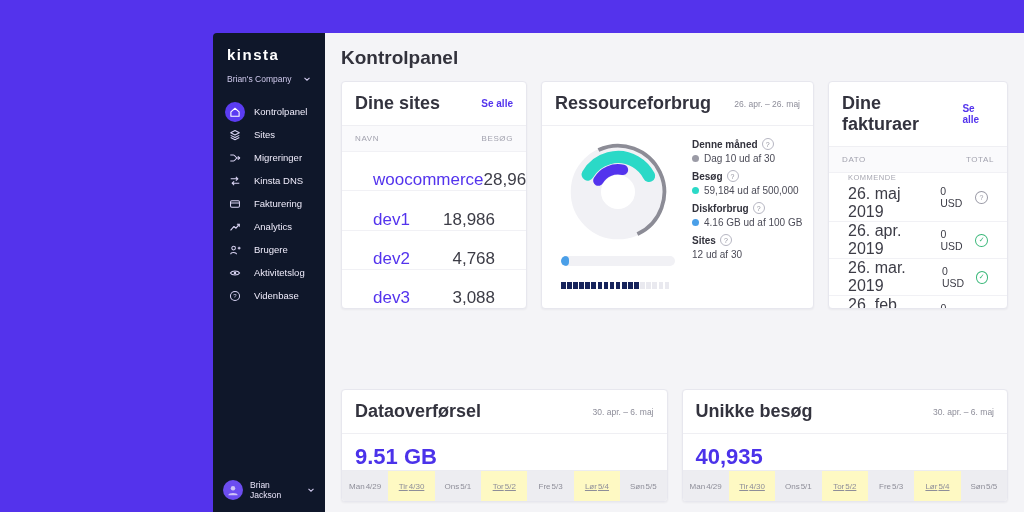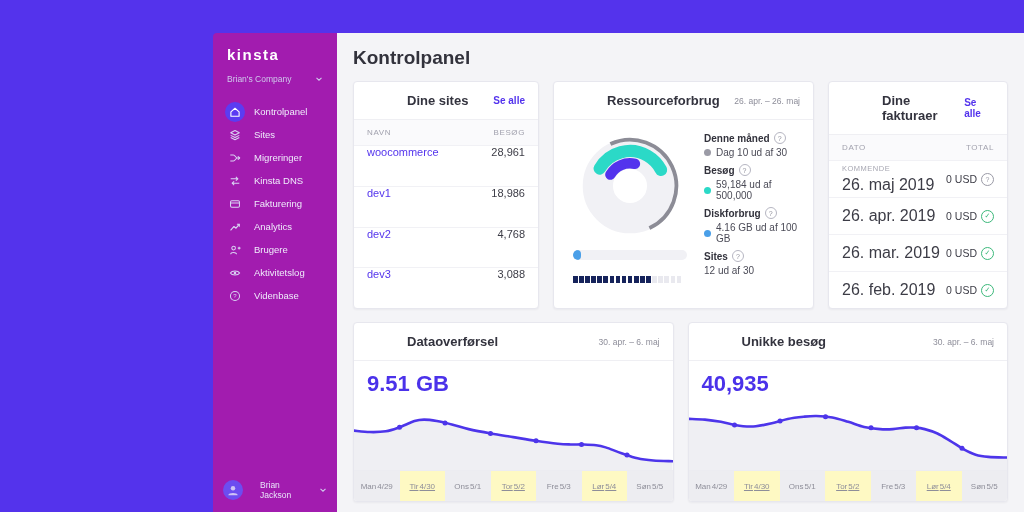--- a/index.html
+++ b/index.html
@@ -5,52 +5,52 @@
   html,body{margin:0;padding:0;}
   body{
     width:1024px;height:512px;overflow:hidden;position:relative;
     background:#5433ec;
     font-family:"Liberation Sans", sans-serif;
     -webkit-font-smoothing:antialiased;
   }
   .app{position:absolute;left:213px;top:33px;right:0;bottom:0;display:flex;border-radius:4px 0 0 0;overflow:hidden;}
 
   
-  .sidebar{width:124px;background:#a21caf;color:#fff;display:flex;flex-direction:column;flex-shrink:0;}
+  .sidebar{width:112px;background:#0f172a;color:#fff;display:flex;flex-direction:column;flex-shrink:0;}
   .logo{padding:13px 14px 2px;font-size:15px;font-weight:bold;letter-spacing:1.5px;color:#fff;}
   .company{display:flex;align-items:center;justify-content:space-between;padding:9px 14px 16px;font-size:8.5px;color:#cfc9ec;cursor:pointer;}
   .chev{width:8px;height:8px;display:inline-block;}
   .chev svg{display:block;}
   .nav{display:flex;flex-direction:column;}
   .nav-item{display:flex;align-items:center;gap:9px;padding:3px 12px;height:17px;font-size:9.5px;color:#efecfb;cursor:pointer;}
   .nav-ic{width:20px;height:20px;display:flex;align-items:center;justify-content:center;border-radius:50%;flex-shrink:0;}
   .nav-item.active .nav-ic{background:#5b3cf2;}
   .nav-ic svg{display:block;}
   .user{margin-top:auto;display:flex;align-items:center;gap:7px;padding:10px 10px 12px;cursor:pointer;}
   .avatar{width:20px;height:20px;border-radius:50%;background:#6c4df0;color:#e8e2ff;display:flex;align-items:center;justify-content:center;font-size:11px;overflow:hidden;flex-shrink:0;}
-  .user-name{font-size:8.5px;color:#e9e5fa;flex:1;margin-left:10px;}
+  .user-name{font-size:8.5px;color:#e9e5fa;flex:1;}
 
   
   .main{flex:1;background:#f4f4f7;padding:12px 16px 10px;display:flex;flex-direction:column;min-width:0;}
   .page-title{font-size:19px;font-weight:bold;color:#32323c;margin:2px 0 12px;}
   .row1{display:flex;gap:14px;height:228px;flex-shrink:0;}
-  .row2{display:flex;gap:14px;flex:1;margin-top:13px;min-height:0;}
+  .row2{display:flex;gap:14px;flex:1;margin-top:13px;min-height:0;align-items:flex-end;}
   .card{background:#fff;border:1px solid #e7e7ee;border-radius:4px;display:flex;flex-direction:column;overflow:hidden;box-shadow:0 1px 2px rgba(30,30,60,.05);}
   .card-sites{width:184px;flex-shrink:0;}
   .card-resources{flex:1;min-width:0;}
   .card-invoices{width:178px;flex-shrink:0;}
   .card-head{display:flex;justify-content:space-between;align-items:center;padding:11px 13px;border-bottom:1px solid #efeff3;flex-shrink:0;}
-  .card-title{font-size:13px;font-weight:bold;color:#33333e;margin-left:40px;}
+  .card-title{font-size:18px;font-weight:bold;color:#33333e;}
   .see-all{font-size:10px;color:#5333ed;font-weight:bold;text-decoration:none;cursor:pointer;}
   .range{font-size:8.5px;color:#8d8d99;}
 
   
   .thead{display:flex;justify-content:space-between;padding:8px 13px;background:#fafafc;font-size:8px;letter-spacing:.6px;color:#a2a2ae;border-bottom:1px solid #f1f1f5;}
   .tbody{display:flex;flex-direction:column;flex:1;}
-  .trow{display:flex;justify-content:space-between;align-items:flex-start;padding:0 13px;flex:1;border-bottom:1px solid #f1f1f5;font-size:11px;}
+  .trow{display:flex;justify-content:space-between;align-items:flex-end;padding:0 31px;flex:1;border-bottom:1px solid #f1f1f5;font-size:17px;}
   .trow:last-child{border-bottom:none;}
   .site-link{color:#5333ed;cursor:pointer;}
   .tval{color:#3c3c46;}
 
   
   .res-body{display:flex;padding:12px 10px 8px 12px;gap:10px;flex:1;min-height:0;}
   .res-left{width:128px;display:flex;flex-direction:column;align-items:center;flex-shrink:0;}
   .donut{margin:2px 0 12px;}
   .pbar{width:114px;height:10px;border-radius:5px;background:#f1f1f5;overflow:hidden;margin-bottom:16px;}
   .pbar-fill{height:100%;border-radius:5px;}
@@ -58,21 +58,21 @@
   .dots i{width:4.6px;height:7px;display:block;}
   .legend{flex:1;min-width:0;}
   .lg{margin-bottom:6px;}
   .lg-label{display:flex;align-items:center;gap:4px;font-size:10px;font-weight:bold;color:#32323c;}
   .help{width:10px;height:10px;border:1px solid #b6b6c2;border-radius:50%;font-size:7px;color:#8f8f9b;display:flex;align-items:center;justify-content:center;font-weight:normal;}
   .lg-value{display:flex;align-items:center;gap:5px;font-size:10px;color:#4b4b57;margin-top:3px;}
   .dot{width:7px;height:7px;border-radius:50%;flex-shrink:0;}
 
   
   .inv-body{display:flex;flex-direction:column;flex:1;}
-  .inv-row{display:flex;justify-content:space-between;align-items:center;padding:0 13px;flex:1;border-bottom:1px solid #f1f1f5;}
+  .inv-row{display:flex;justify-content:space-between;align-items:center;padding:0 19px;flex:1;border-bottom:1px solid #f1f1f5;}
   .inv-row:last-child{border-bottom:none;}
   .inv-date{font-size:16px;color:#3c3c46;}
   .upcoming{font-size:7.5px;letter-spacing:.5px;color:#a7a7b2;margin-bottom:3px;}
   .inv-total{display:flex;align-items:center;gap:4px;font-size:10.5px;color:#3c3c46;}
   .status{width:11px;height:11px;border-radius:50%;display:flex;align-items:center;justify-content:center;font-size:7px;}
   .status.pending{border:1px solid #9a9aa6;color:#9a9aa6;}
   .status.paid{border:1px solid #3bb87a;color:#3bb87a;}
 
   
   .chart-card{flex:1;min-width:0;}

